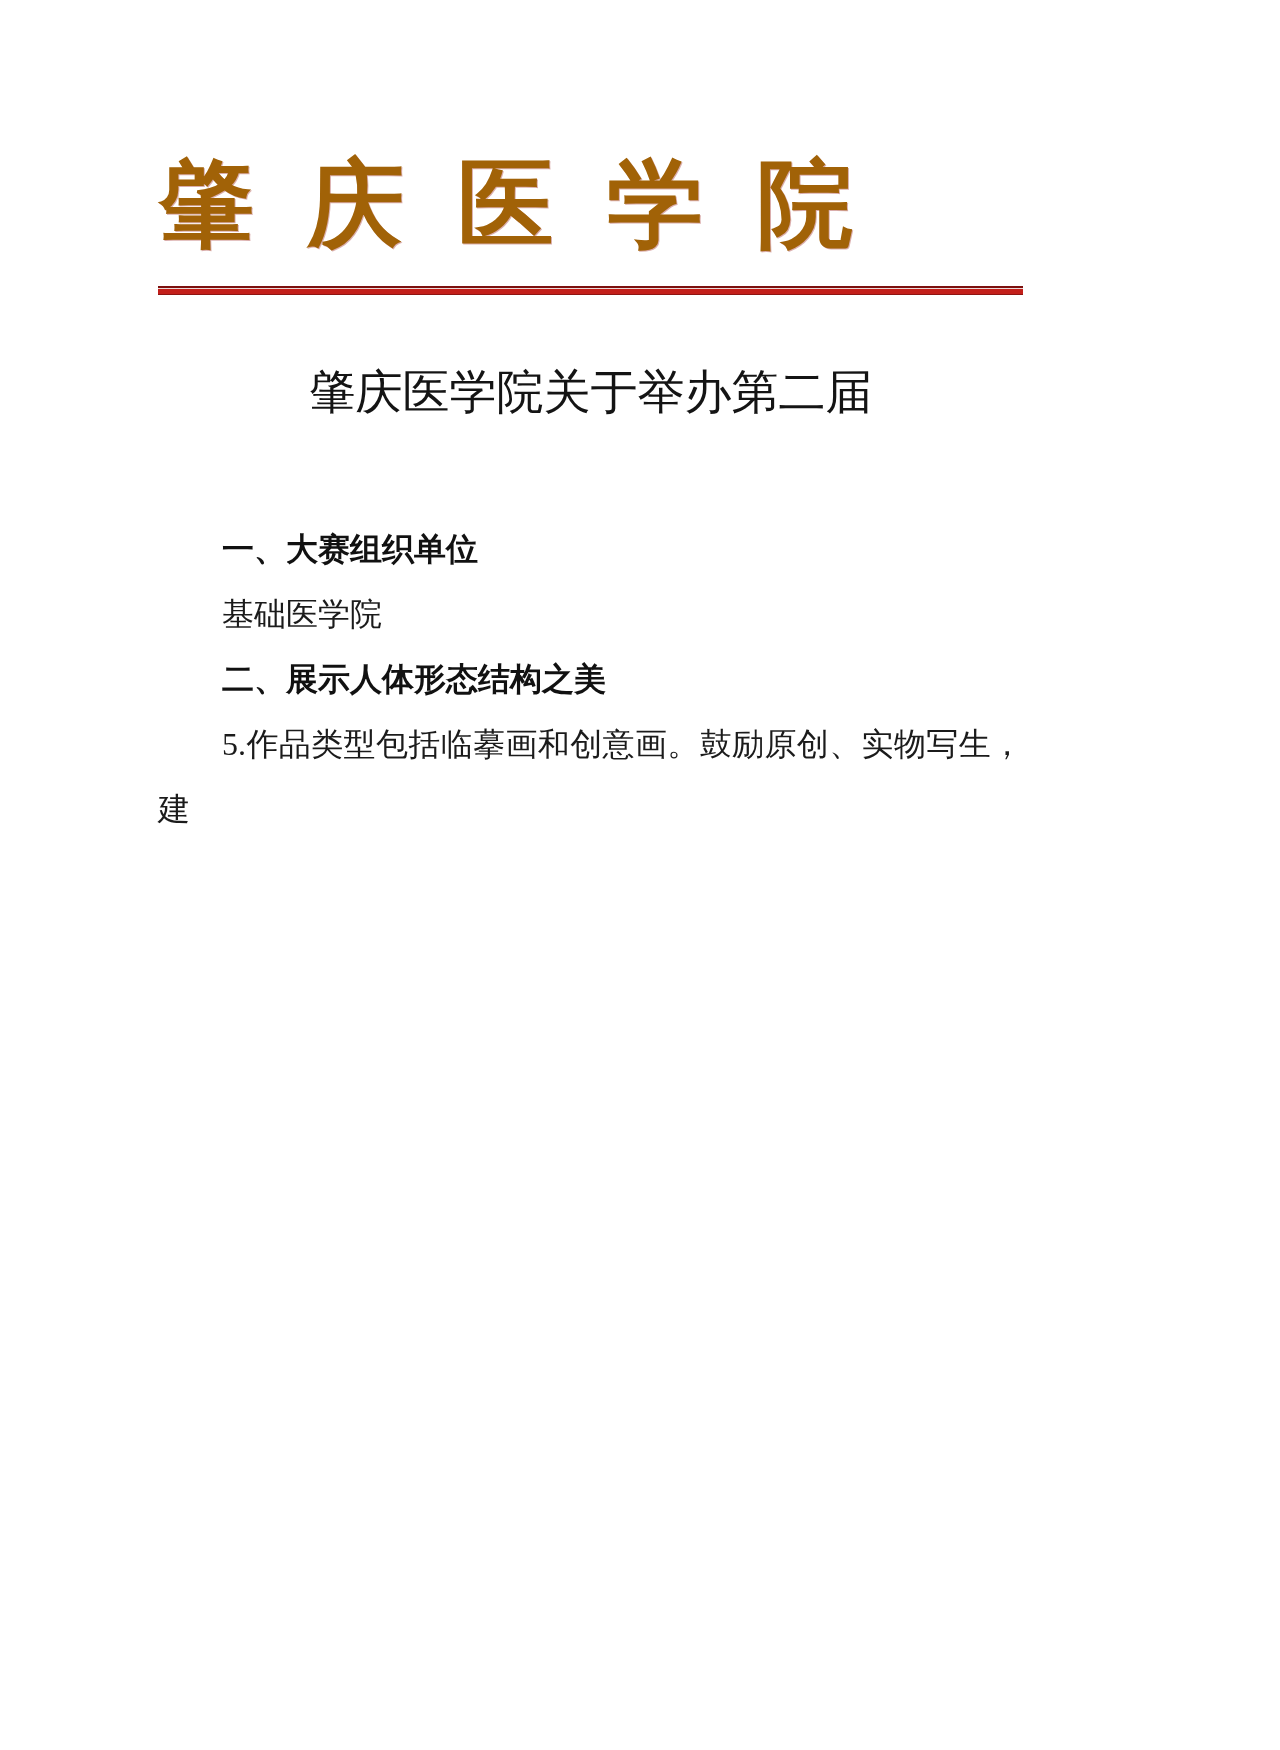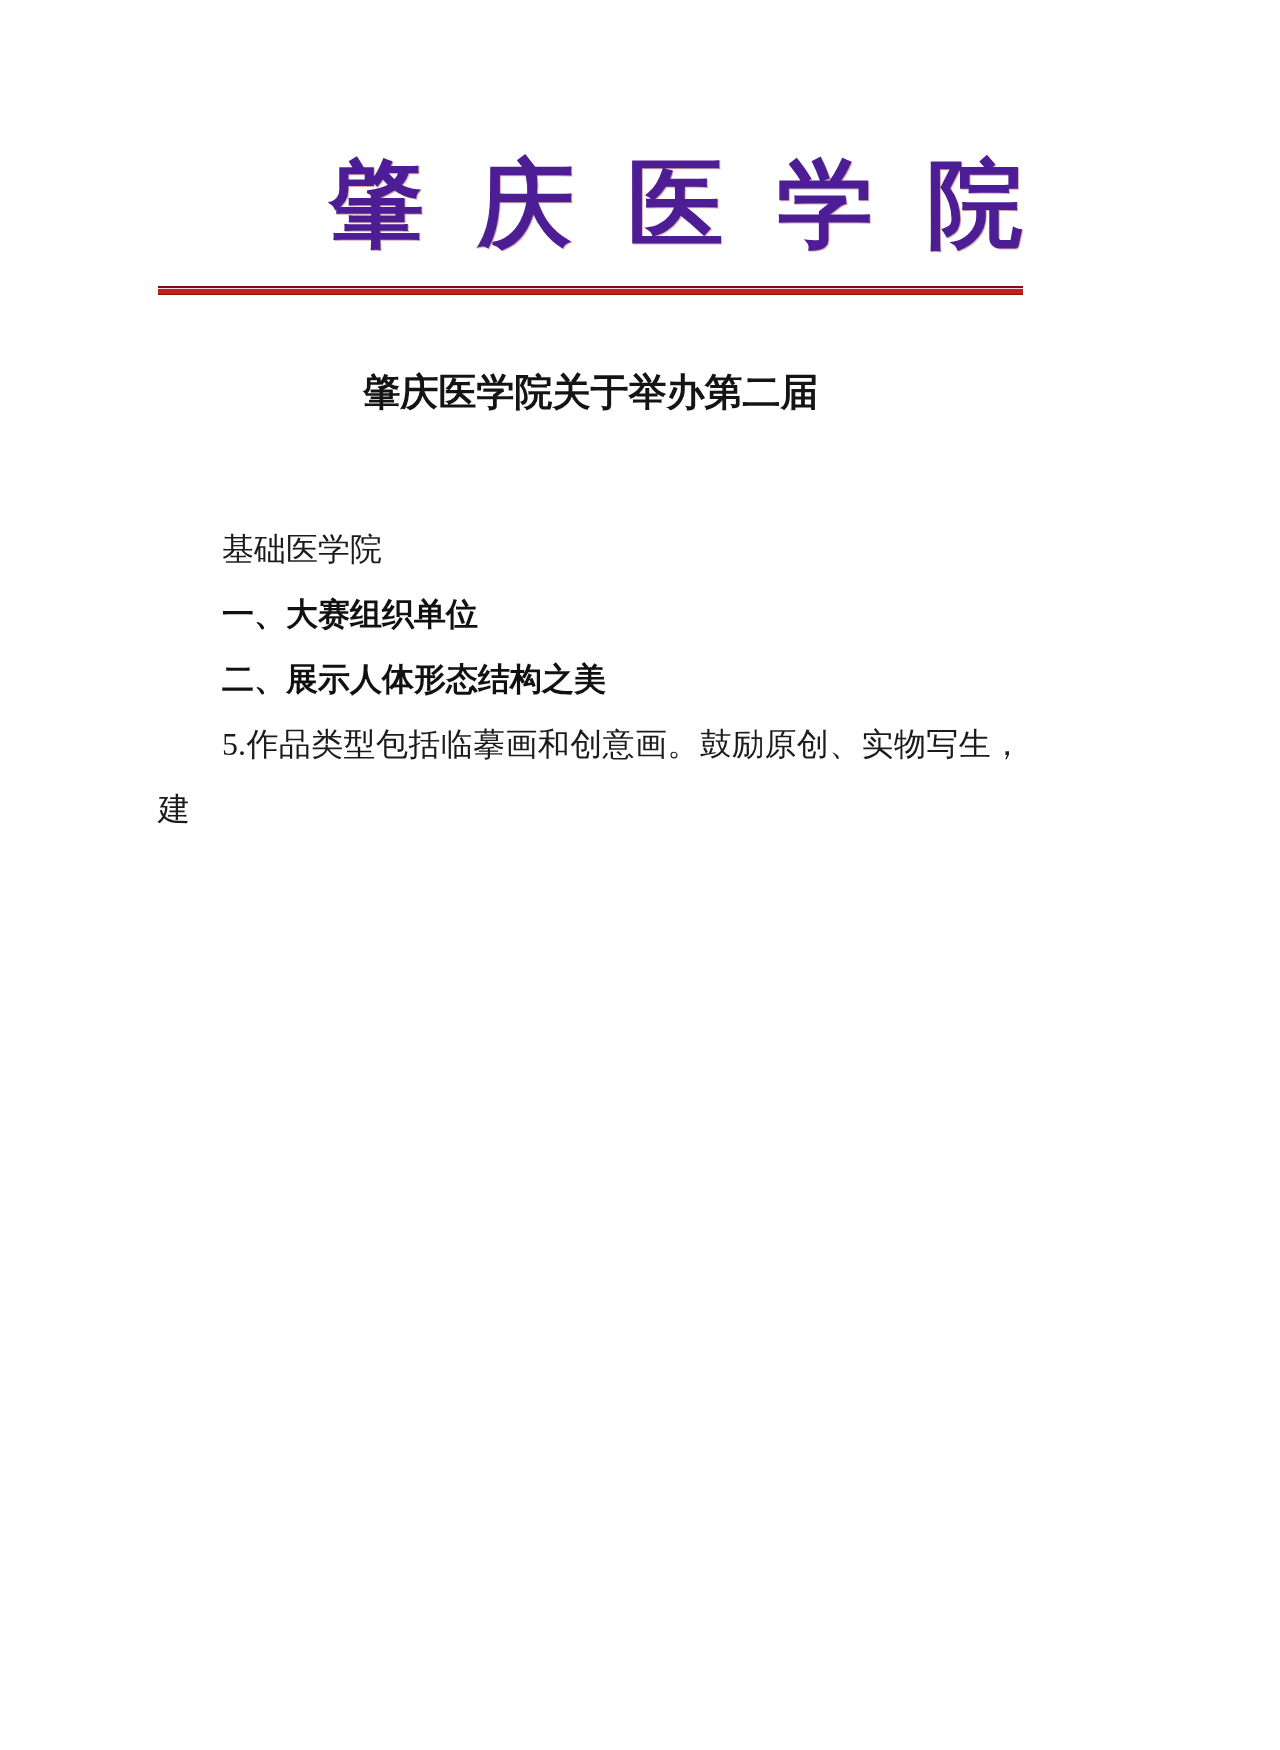--- a/index.html
+++ b/index.html
@@ -15,25 +15,25 @@
     color: #1c1c1c;
     overflow: hidden;
   }
   .page {
     width: 865px;
     margin-left: 158px;
     padding-top: 150px;
   }
   
   .letterhead {
-    text-align: right;
+    text-align: left;
     font-size: 96px;
     line-height: 1.15;
     font-weight: bold;
-    color: #4c1d95;
+    color: #a16207;
     letter-spacing: 0.56em;
     margin-right: -0.56em; 
     text-shadow: 1px 1px 0 rgba(150, 20, 18, 0.35);
     white-space: nowrap;
     font-family: Liberation Serif, serif;
   }
   
   .red-divider {
     margin-top: 26px;
     height: 9px;
@@ -42,22 +42,22 @@
       #7c100e 0px, #7c100e 2px,
       #ecdad8 2px, #ecdad8 3px,
       #c31f1a 3px, #c31f1a 8px,
       #8e1412 8px, #8e1412 9px
     );
   }
   
   .doc-title {
     margin-top: 64px;
     text-align: center;
-    font-weight: bold;
-    font-size: 38px;
+    font-weight: normal;
+    font-size: 47px;
     line-height: 66px;
     color: #141414;
     font-family: "Liberation Serif", "DejaVu Serif", serif;
   }
   
   .doc-body {
     margin-top: 92px;
     font-size: 32px;
     line-height: 65px;
     color: #1b1b1b;
@@ -88,20 +88,20 @@
   <div class="letterhead">肇庆医学院</div>
 
   <div class="red-divider"></div>
 
   <div class="doc-title">
     <div>肇庆医学院关于举办第二届</div>
   </div>
 
   <div class="doc-body">
     <div>
+        <div class="para heading">一、大赛组织单位</div>
         <div class="para plain">基础医学院</div>
-        <div class="para heading">一、大赛组织单位</div>
         <div class="para heading">二、展示人体形态结构之美</div>
         <div class="para body">5.作品类型包括临摹画和创意画。鼓励原创、实物写生，建</div>
       </div>
   </div>
 
 </div>
 
 </body></html>

